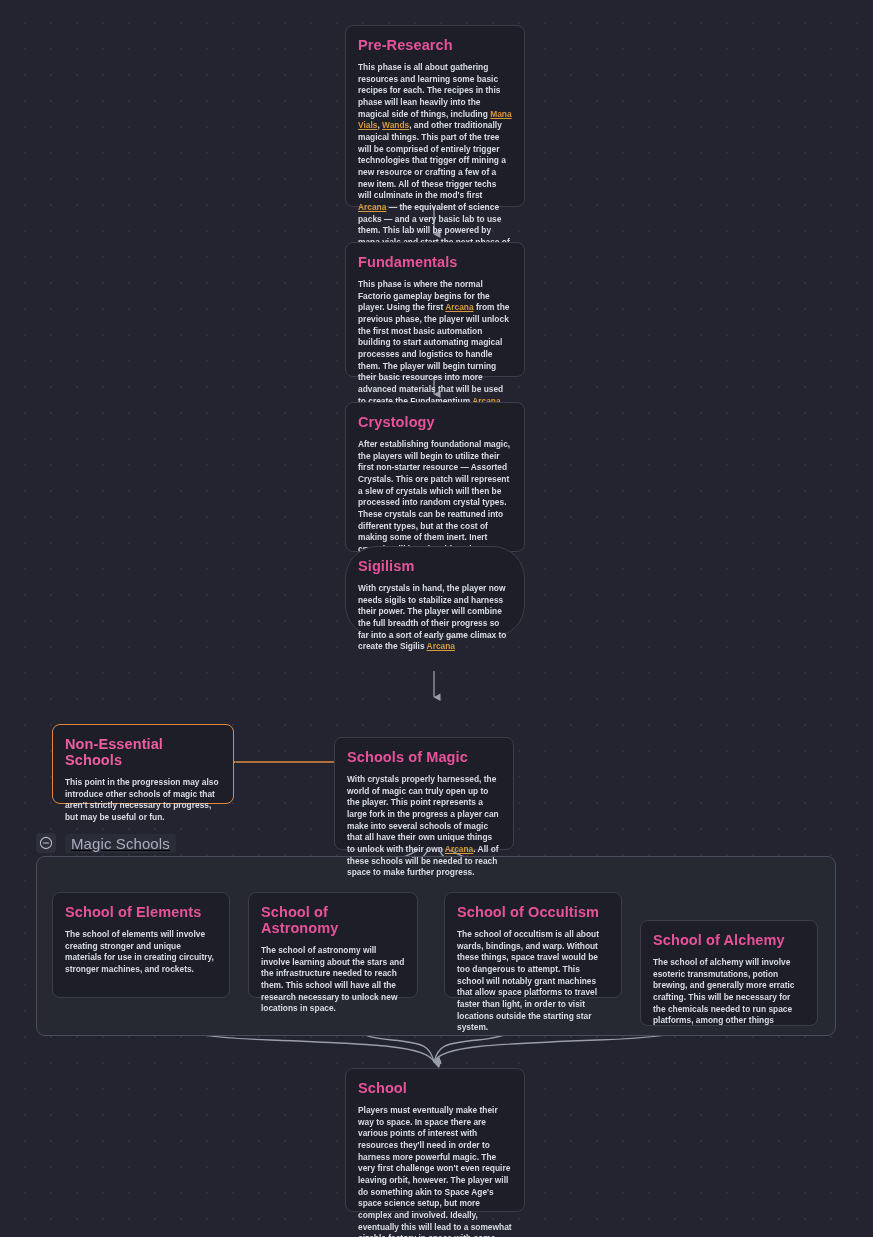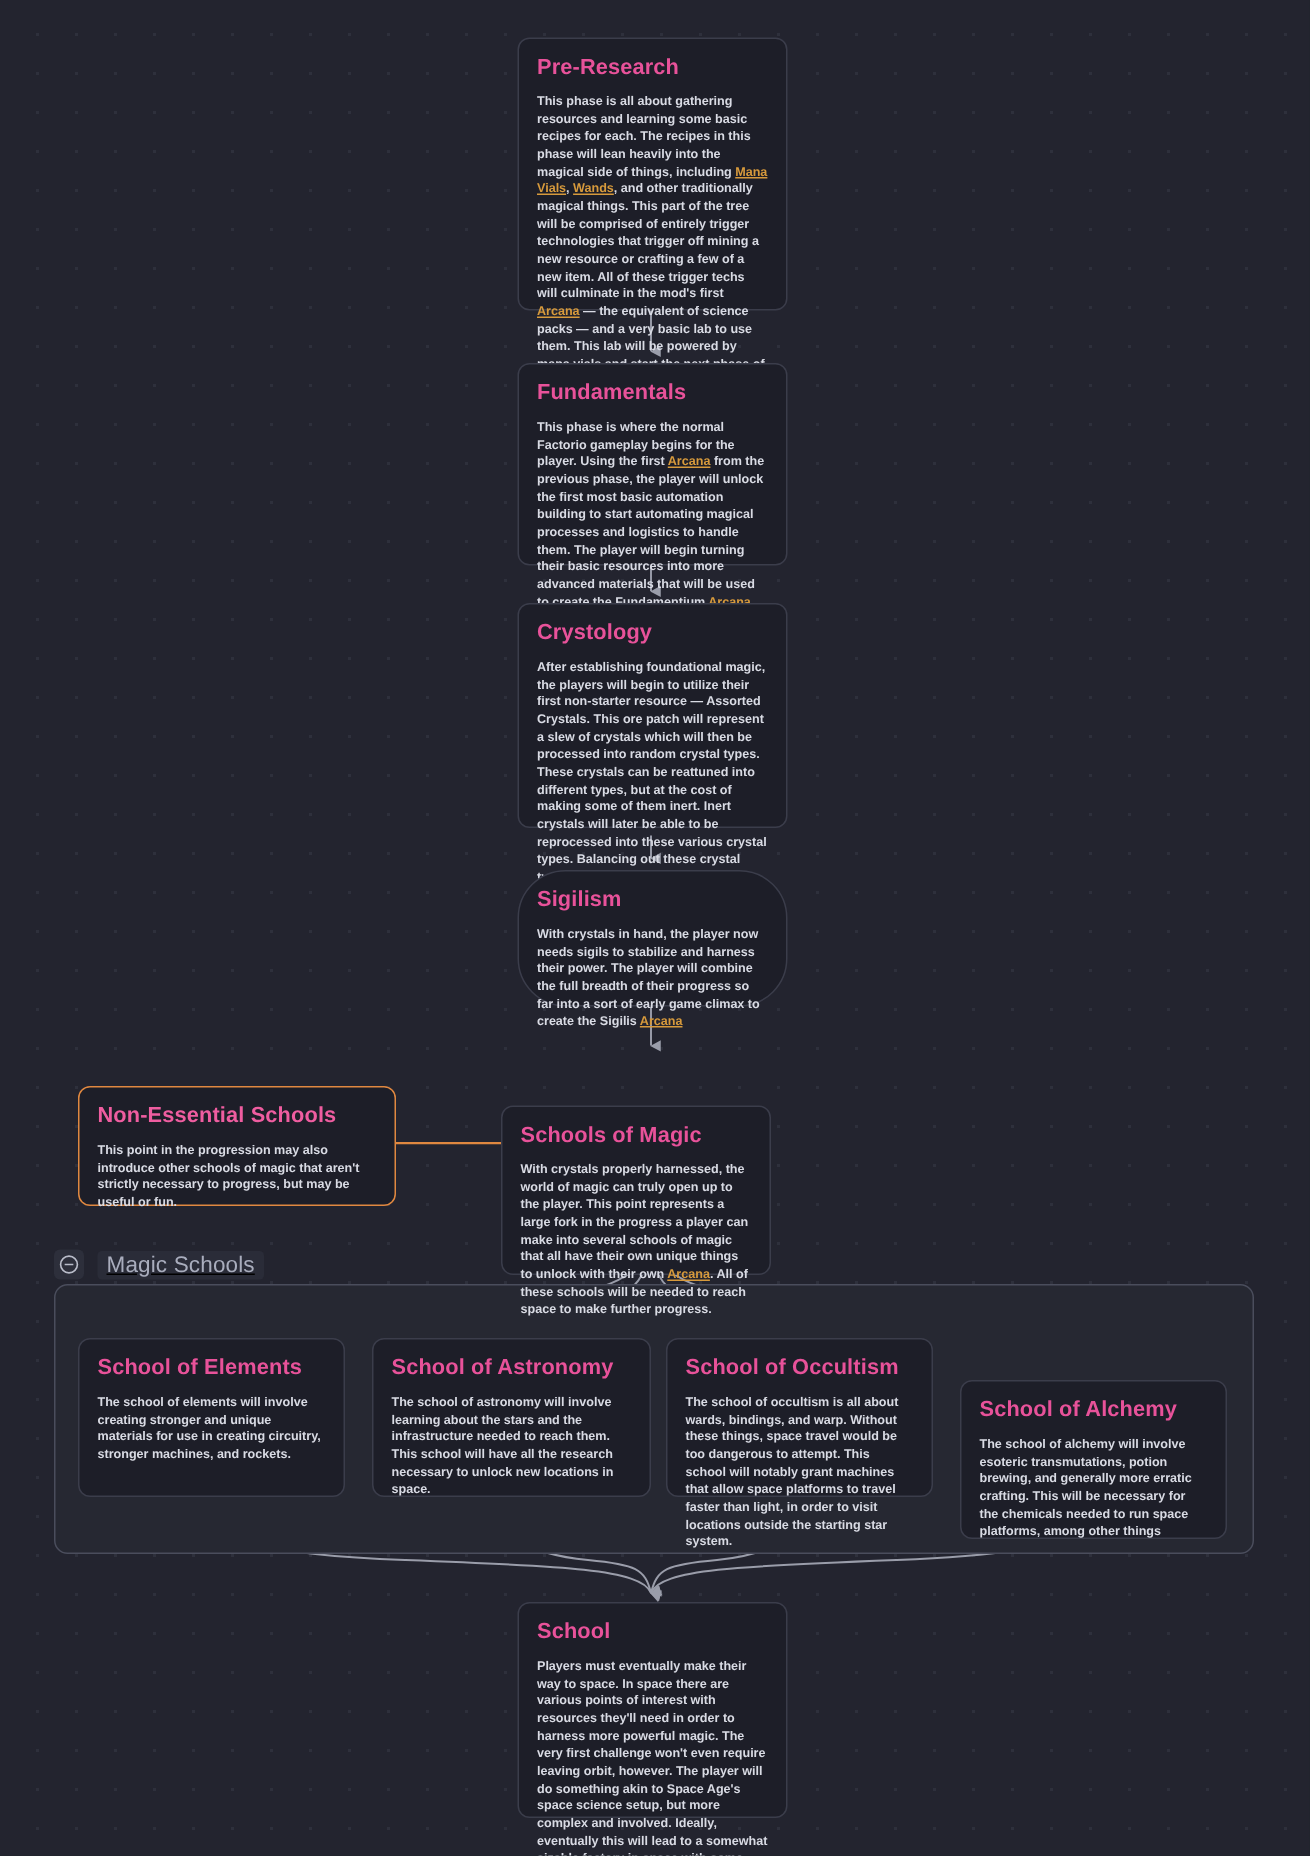--- a/index.html
+++ b/index.html
@@ -139,41 +139,41 @@
   <div class="card" style="left:345px; top:242px; width:180px; height:135px;">
     <div class="card-title">Fundamentals</div>
     <div class="card-body">This phase is where the normal Factorio gameplay begins for the player. Using the first <a class="lnk">Arcana</a> from the previous phase, the player will unlock the first most basic automation building to start automating magical processes and logistics to handle them. The player will begin turning their basic resources into more advanced materials that will be used to create the Fundamentium <a class="lnk">Arcana</a>.</div>
   </div>
 
   <div class="card" style="left:345px; top:402px; width:180px; height:150px;">
     <div class="card-title">Crystology</div>
     <div class="card-body">After establishing foundational magic, the players will begin to utilize their first non-starter resource — Assorted Crystals. This ore patch will represent a slew of crystals which will then be processed into random crystal types. These crystals can be reattuned into different types, but at the cost of making some of them inert. Inert crystals will later be able to be reprocessed into these various crystal types. Balancing out these crystal types will be essential in creating the Crystalis <a class="lnk">Arcana</a>.</div>
   </div>
 
-  <div class="card" style="left:345px; top:580px; width:180px; height:91px;border-radius:32px;">
+  <div class="card" style="left:345px; top:546px; width:180px; height:91px;border-radius:32px;">
     <div class="card-title">Sigilism</div>
     <div class="card-body">With crystals in hand, the player now needs sigils to stabilize and harness their power. The player will combine the full breadth of their progress so far into a sort of early game climax to create the Sigilis <a class="lnk">Arcana</a></div>
   </div>
 
   <div class="card" style="left:334px; top:705px; width:180px; height:113px;margin-top:32px;">
     <div class="card-title">Schools of Magic</div>
     <div class="card-body">With crystals properly harnessed, the world of magic can truly open up to the player. This point represents a large fork in the progress a player can make into several schools of magic that all have their own unique things to unlock with their own <a class="lnk">Arcana</a>. All of these schools will be needed to reach space to make further progress.</div>
   </div>
 
-  <div class="card accent-orange" style="left:52px; top:724px; width:212px; height:80px;">
+  <div class="card accent-orange" style="left:52px; top:724px; width:182px; height:80px;">
     <div class="card-title">Non-Essential Schools</div>
     <div class="card-body">This point in the progression may also introduce other schools of magic that aren't strictly necessary to progress, but may be useful or fun.</div>
   </div>
 
   <div class="card" style="left:52px; top:892px; width:178px; height:106px;">
     <div class="card-title">School of Elements</div>
     <div class="card-body">The school of elements will involve creating stronger and unique materials for use in creating circuitry, stronger machines, and rockets.</div>
   </div>
 
-  <div class="card" style="left:248px; top:892px; width:186px; height:106px;">
+  <div class="card" style="left:248px; top:892px; width:170px; height:106px;">
     <div class="card-title">School of Astronomy</div>
     <div class="card-body">The school of astronomy will involve learning about the stars and the infrastructure needed to reach them. This school will have all the research necessary to unlock new locations in space.</div>
   </div>
 
   <div class="card" style="left:444px; top:892px; width:178px; height:106px;">
     <div class="card-title">School of Occultism</div>
     <div class="card-body">The school of occultism is all about wards, bindings, and warp. Without these things, space travel would be too dangerous to attempt. This school will notably grant machines that allow space platforms to travel faster than light, in order to visit locations outside the starting star system.</div>
   </div>
 
   <div class="card" style="left:640px; top:892px; width:178px; height:106px;margin-top:28px;">

